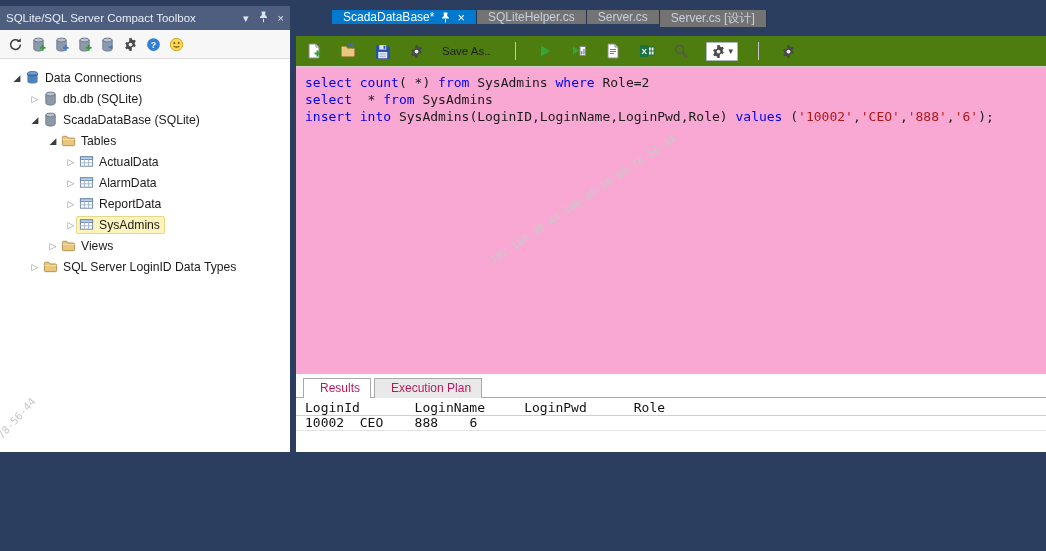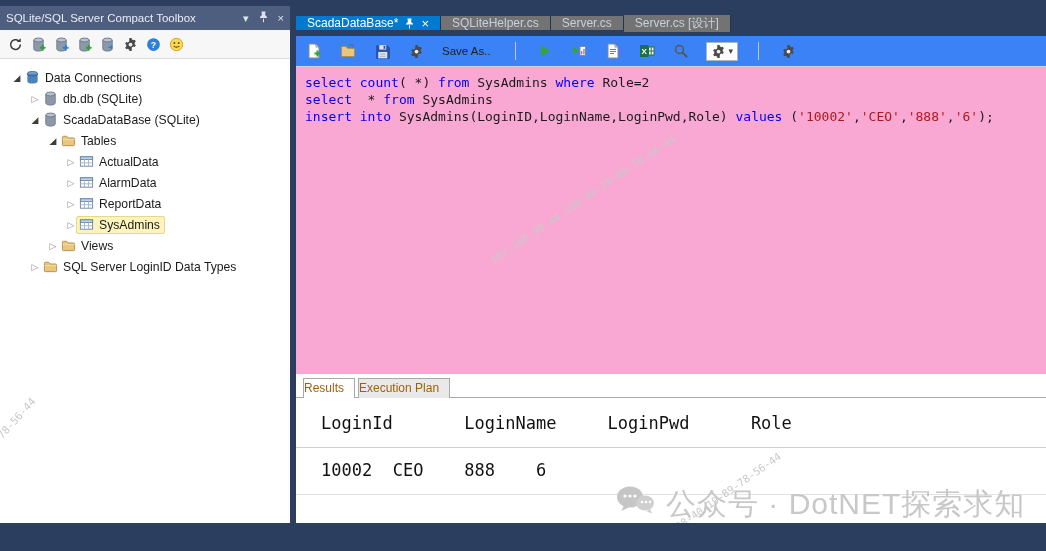--- a/index.html
+++ b/index.html
@@ -1,17 +1,17 @@
 <!DOCTYPE html>
 <html><head>
 <meta charset="utf-8">
 <style>
   html,body{margin:0;padding:0;}
   body{width:1046px;height:551px;background:#2c3e60;font-family:"Liberation Sans",sans-serif;overflow:hidden;}
-  .stage{position:relative;width:1046px;height:523px;overflow:hidden;}
+  .stage{position:relative;width:1046px;height:452px;overflow:hidden;}
 
   
   .toolbox{position:absolute;left:0;top:6px;width:290px;bottom:0;display:flex;flex-direction:column;}
   .tb-title{height:24px;background:#4d5e7e;color:#e8eef8;font-size:11.5px;display:flex;align-items:center;padding:0 6px;flex:0 0 auto;}
   .tb-title-text{flex:1;white-space:nowrap;overflow:hidden;}
   .tb-title-icons{display:flex;align-items:center;gap:10px;color:#dce4f0;font-size:11px;}
   .tb-title-icons span{cursor:default;}
   .tb-toolbar{height:28px;background:#f7f7f7;border-bottom:1px solid #dcdcdc;display:flex;align-items:center;gap:7px;padding:0 7px;flex:0 0 auto;}
   .tb-toolbar .icon{width:16px;height:16px;display:inline-flex;align-items:center;justify-content:center;}
   .tb-tree{flex:1;background:#ffffff;position:relative;overflow:hidden;padding-top:8px;}
@@ -19,48 +19,48 @@
   .exp{width:14px;text-align:center;flex:0 0 14px;}
   .exp.open{font-size:9px;color:#3c3c3c;}
   .exp.closed{font-size:9px;color:#8d8d8d;}
   .ticon{width:16px;height:16px;margin-right:5px;display:inline-flex;align-items:center;justify-content:center;flex:0 0 16px;}
   .sel{display:flex;align-items:center;background:#fcf3bd;border:1px solid #e7d787;border-radius:2px;padding:0 4px 0 1px;margin-left:-2px;}
   .wm{position:absolute;color:#c9c9c9;font-family:"DejaVu Sans Mono",monospace;font-size:10.5px;white-space:nowrap;pointer-events:none;}
   .wm-tree{left:-26px;top:400px;transform:rotate(-48deg);transform-origin:0 50%;}
 
   
   .main{position:absolute;left:296px;top:0;right:0;bottom:0;display:flex;flex-direction:column;background:#2c3e60;}
-  .doc-tabs{margin-top:10px;height:26px;display:flex;align-items:center;flex:0 0 auto;}
+  .doc-tabs{margin-top:10px;height:26px;display:flex;align-items:flex-start;flex:0 0 auto;margin-left:36px;}
   .doc-tab{display:flex;align-items:center;gap:7px;padding:0 11px;font-size:12px;color:#c7d0df;background:#737373;border-right:1px solid #24334f;cursor:default;white-space:nowrap;}
   .doc-tab.active{background:#0079cf;color:#ffffff;}
   .tabicon{display:inline-flex;align-items:center;}
   .closex{font-size:13px;line-height:1;color:#fff;}
-  .ed-toolbar{height:30px;background:#3b82f6;border-bottom:1px solid #d2d2d2;display:flex;align-items:center;gap:16px;padding:0 9px;flex:0 0 auto;}
+  .ed-toolbar{height:30px;background:#4d7c0f;border-bottom:1px solid #d2d2d2;display:flex;align-items:center;gap:16px;padding:0 9px;flex:0 0 auto;}
   .ed-toolbar .icon{width:18px;height:18px;display:inline-flex;align-items:center;justify-content:center;}
   .tool-label{font-size:11.5px;color:#1e1e1e;margin:0 4px 0 1px;}
   .tsep{width:1px;height:18px;background:#c6c6c6;margin:0 4px;}
   .combo{display:inline-flex;align-items:center;gap:3px;border:1px solid #aeb6bf;background:#fdfdfd;padding:1px 4px;border-radius:1px;}
   .caret{font-size:9px;color:#444;}
 
   .editor{height:300px;background:#f9a8d4;position:relative;overflow:hidden;padding:7px 0 0 9px;flex:0 0 auto;}
   .code-line{white-space:pre;font-family:"DejaVu Sans Mono",monospace;font-size:13px;line-height:17px;}
   .kw{color:#0000f0;}
   .pl{color:#1a1a1a;}
   .str{color:#b01818;}
   .wm-editor{left:195px;top:255px;transform:rotate(-34deg);transform-origin:0 50%;}
   .wm-bottom{left:375px;top:525px;transform:rotate(-35deg);transform-origin:0 50%;}
 
   .results{flex:1;background:#ffffff;position:relative;}
   .res-tabs{display:flex;align-items:flex-end;padding:3px 0 0 7px;border-bottom:1px solid #a9a9a9;background:#fff;}
-  .res-tab{font-size:12px;color:#a16207;border:1px solid #a9a9a9;border-bottom:none;background:#e9e9e9;padding:2px 10px 3px 0;margin-right:3px;position:relative;top:1px;}
+  .res-tab{font-size:12px;color:#be185d;border:1px solid #a9a9a9;border-bottom:none;background:#e9e9e9;padding:2px 10px 3px 16px;margin-right:3px;position:relative;top:1px;}
   .res-tab.active{background:#ffffff;z-index:2;}
   .res-grid{padding-top:3px;}
   .res-row{border-bottom:1px solid #e3e3e3;}
   .res-row.hdr{border-bottom:1px solid #cfcfcf;}
-  .res-row pre{margin:16px;padding:0 0 1px 9px;font-family:"DejaVu Sans Mono",monospace;font-size:17px;line-height:13px;color:#111;white-space:pre;tab-size:7;-moz-tab-size:7;}
+  .res-row pre{margin:0;padding:0 0 1px 9px;font-family:"DejaVu Sans Mono",monospace;font-size:13px;line-height:13px;color:#111;white-space:pre;tab-size:7;-moz-tab-size:7;}
 
   .brand{position:absolute;left:320px;top:484px;display:flex;align-items:center;gap:10px;color:#c8c8c8;font-size:30px;letter-spacing:1px;white-space:nowrap;z-index:5;}
 </style>
 </head>
 <body>
 
 <div class="stage">
 
   <aside class="toolbox">
     <div class="tb-title">

